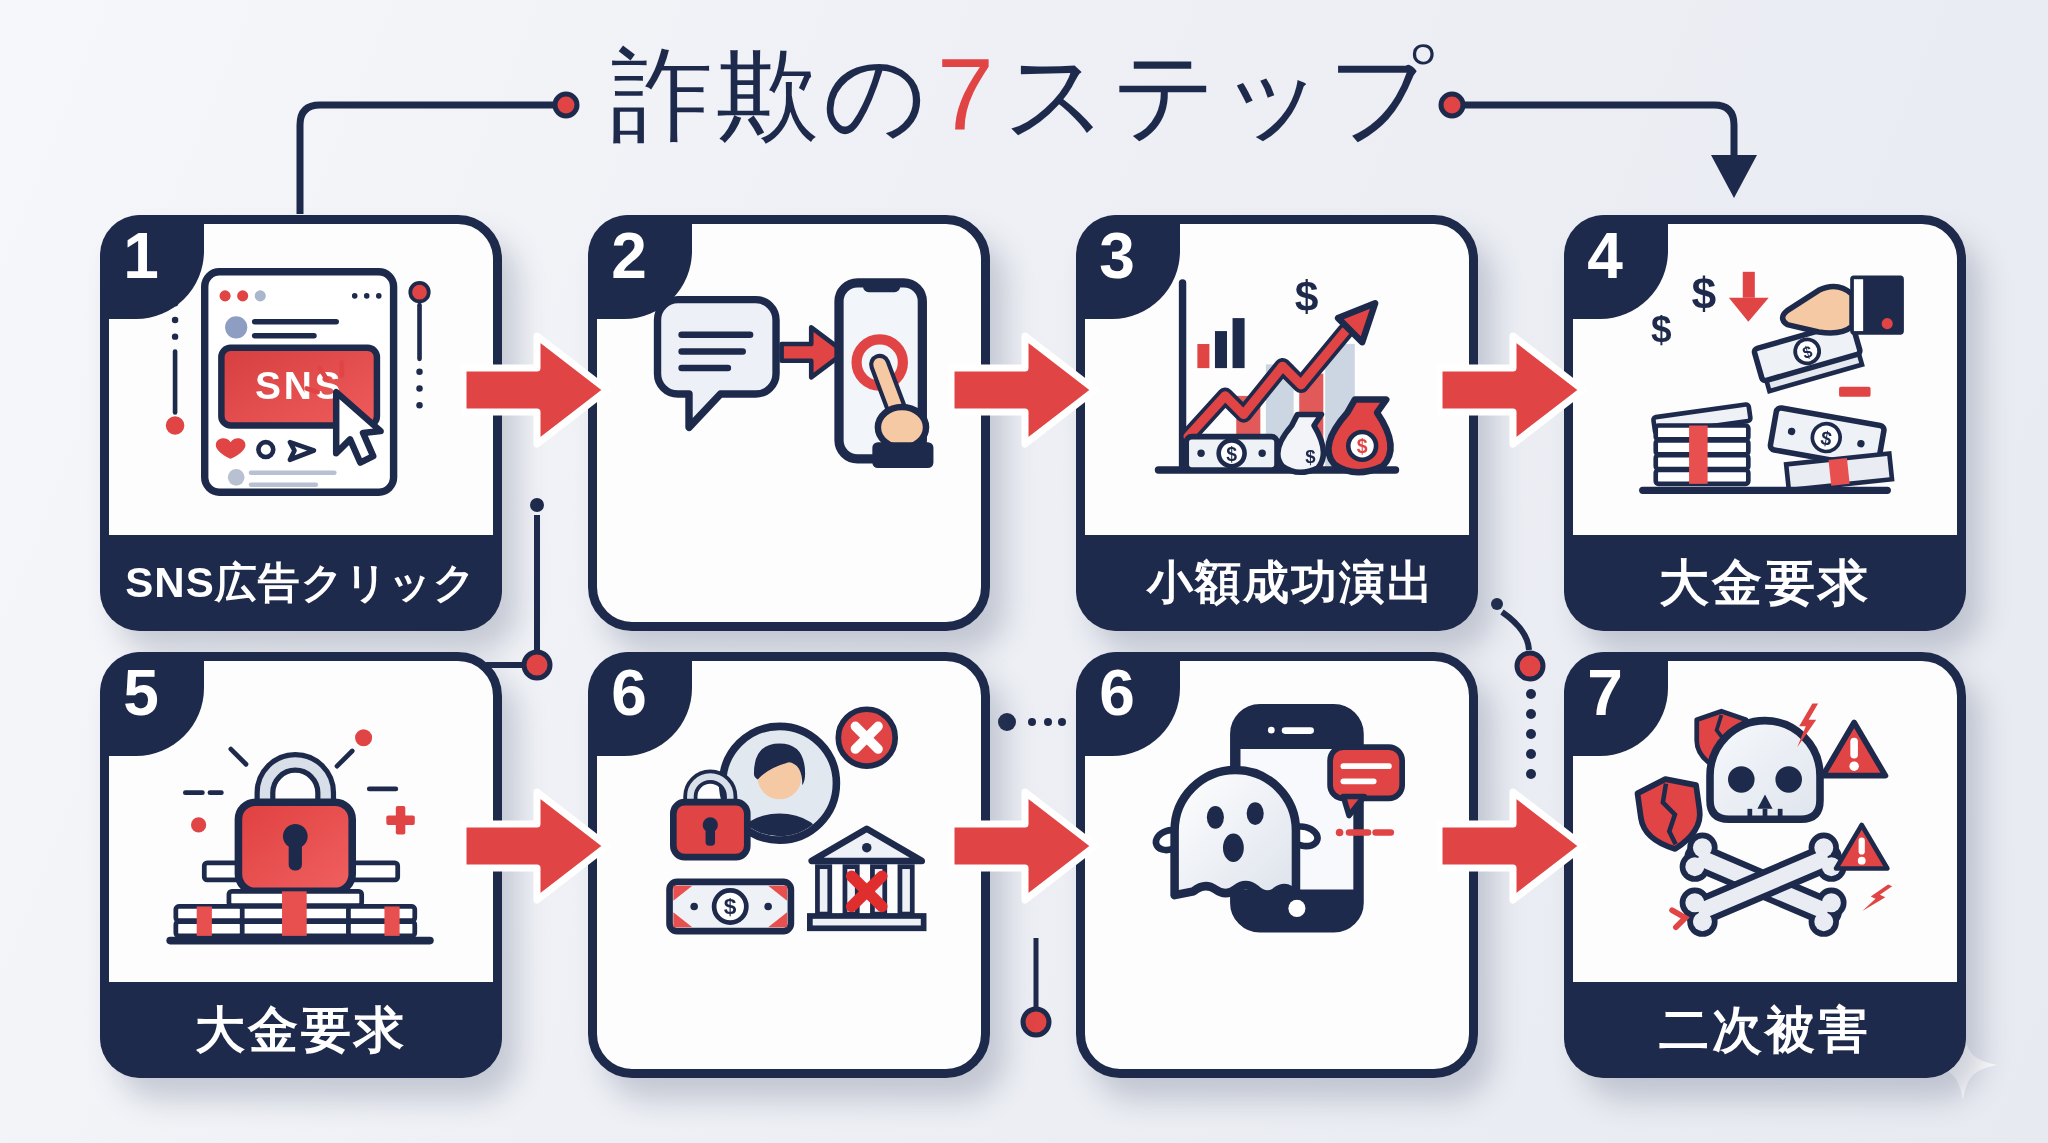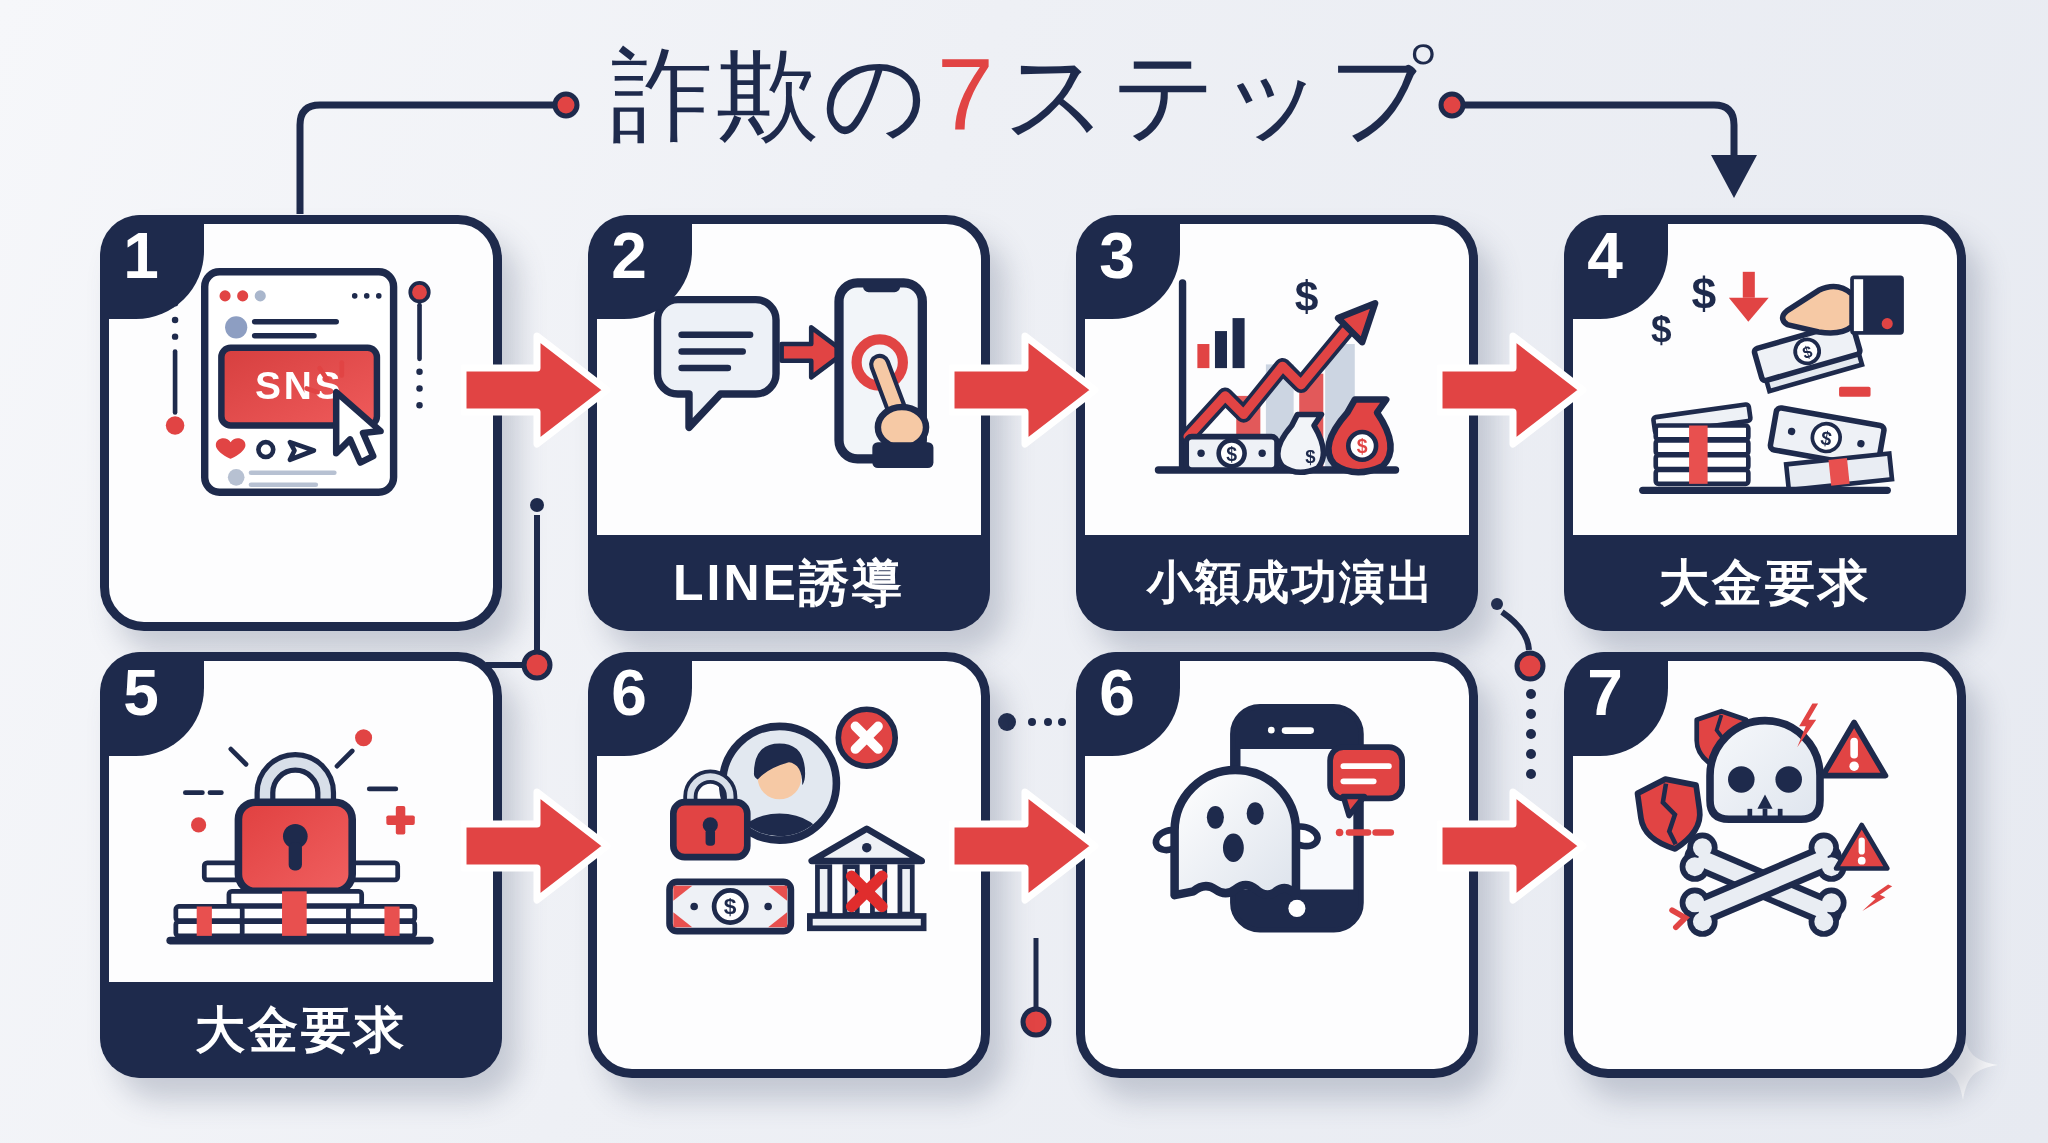--- a/index.html
+++ b/index.html
@@ -147,20 +147,23 @@
         <polygon points="148,200 174,209 148,219 153,209" fill="none" stroke="#1e2a4c" stroke-width="5" stroke-linejoin="round"></polygon>
         <circle cx="90" cy="238" r="9" fill="#b7c1d2"></circle>
         <line x1="106" y1="233" x2="196" y2="233" stroke="#b7c1d2" stroke-width="5" stroke-linecap="round"></line>
         <line x1="106" y1="246" x2="176" y2="246" stroke="#b7c1d2" stroke-width="5" stroke-linecap="round"></line>
         <line x1="188" y1="132" x2="180" y2="120" stroke="#e14444" stroke-width="5" stroke-linecap="round"></line>
         <line x1="204" y1="128" x2="204" y2="114" stroke="#e14444" stroke-width="5" stroke-linecap="round"></line>
         <line x1="178" y1="146" x2="166" y2="142" stroke="#e14444" stroke-width="5" stroke-linecap="round"></line>
         <path d="M198,146 L198,212 L213,197 L224,222 L238,215 L227,190 L246,188 Z" fill="#ffffff" stroke="#1e2a4c" stroke-width="7" stroke-linejoin="round"></path>
       </svg>
     </div>
+    <div class="labelbar long">
+        <span>SNS広告クリック</span>
+      </div>
   </div>
 
   <div class="card r1 c2">
     <div class="badge">
         <span>2</span>
       </div>
     <div class="iconwrap">
       <svg width="316" height="250" viewBox="0 0 320 270">
         <path d="M40,46 h84 a22,22 0 0 1 22,22 v58 a22,22 0 0 1 -22,22 h-38 l-34,36 v-36 h-12 a22,22 0 0 1 -22,-22 v-58 a22,22 0 0 1 22,-22 z" fill="#edf1f7" stroke="#1e2a4c" stroke-width="8" stroke-linejoin="round"></path>
         <line x1="44" y1="84" x2="118" y2="84" stroke="#1e2a4c" stroke-width="7" stroke-linecap="round"></line>
@@ -169,23 +172,20 @@
         <polygon points="152,94 184,94 184,76 220,103 184,130 184,112 152,112" fill="#e14444" stroke="#1e2a4c" stroke-width="5" stroke-linejoin="round"></polygon>
         <rect x="214" y="28" width="90" height="190" rx="20" fill="#f2f5f9" stroke="#1e2a4c" stroke-width="10"></rect>
         <rect x="240" y="24" width="40" height="14" rx="6" fill="#1e2a4c"></rect>
         <circle cx="258" cy="114" r="25" fill="none" stroke="#e14444" stroke-width="11"></circle>
         <line x1="258" y1="116" x2="276" y2="164" stroke="#1e2a4c" stroke-width="23" stroke-linecap="round"></line>
         <line x1="258" y1="116" x2="276" y2="164" stroke="#f6c9a5" stroke-width="14" stroke-linecap="round"></line>
         <ellipse cx="282" cy="184" rx="26" ry="22" fill="#f6c9a5" stroke="#1e2a4c" stroke-width="7"></ellipse>
         <rect x="250" y="200" width="66" height="28" rx="6" fill="#1e2a4c"></rect>
       </svg>
     </div>
-    <div class="labelbar">
-        <span>LINE誘導</span>
-      </div>
   </div>
 
   <div class="card r1 c3">
     <div class="badge">
         <span>3</span>
       </div>
     <div class="iconwrap">
       <svg width="316" height="250" viewBox="0 0 320 270">
         <rect x="148" y="116" width="30" height="114" fill="#ccd5e2"></rect>
         <rect x="212" y="94" width="32" height="136" fill="#ccd5e2"></rect>
@@ -461,20 +461,23 @@
         </g>
         <g transform="translate(202,8)">
           <path d="M8,0 L-6,24 L1,24 L-8,46 L12,17 L4,17 L14,0 Z" fill="#e14444"></path>
         </g>
         <g transform="translate(284,196) rotate(25) scale(0.8)">
           <path d="M8,0 L-6,24 L1,24 L-8,46 L12,17 L4,17 L14,0 Z" fill="#e14444"></path>
         </g>
         <polyline points="62,226 76,234 66,244" fill="none" stroke="#e14444" stroke-width="6" stroke-linecap="round"></polyline>
       </svg>
     </div>
+    <div class="labelbar">
+        <span>二次被害</span>
+      </div>
   </div>
 
   <svg class="arrow" style="left:461px;top:330px" width="150" height="120" viewBox="0 0 150 120">
     <polygon points="2,38 76,38 76,6 146,60 76,114 76,82 2,82" fill="#e14444" stroke="#ffffff" stroke-width="7" stroke-linejoin="round"></polygon>
   </svg>
   <svg class="arrow" style="left:949px;top:330px" width="150" height="120" viewBox="0 0 150 120">
     <polygon points="2,38 76,38 76,6 146,60 76,114 76,82 2,82" fill="#e14444" stroke="#ffffff" stroke-width="7" stroke-linejoin="round"></polygon>
   </svg>
   <svg class="arrow" style="left:1437px;top:330px" width="150" height="120" viewBox="0 0 150 120">
     <polygon points="2,38 76,38 76,6 146,60 76,114 76,82 2,82" fill="#e14444" stroke="#ffffff" stroke-width="7" stroke-linejoin="round"></polygon>

